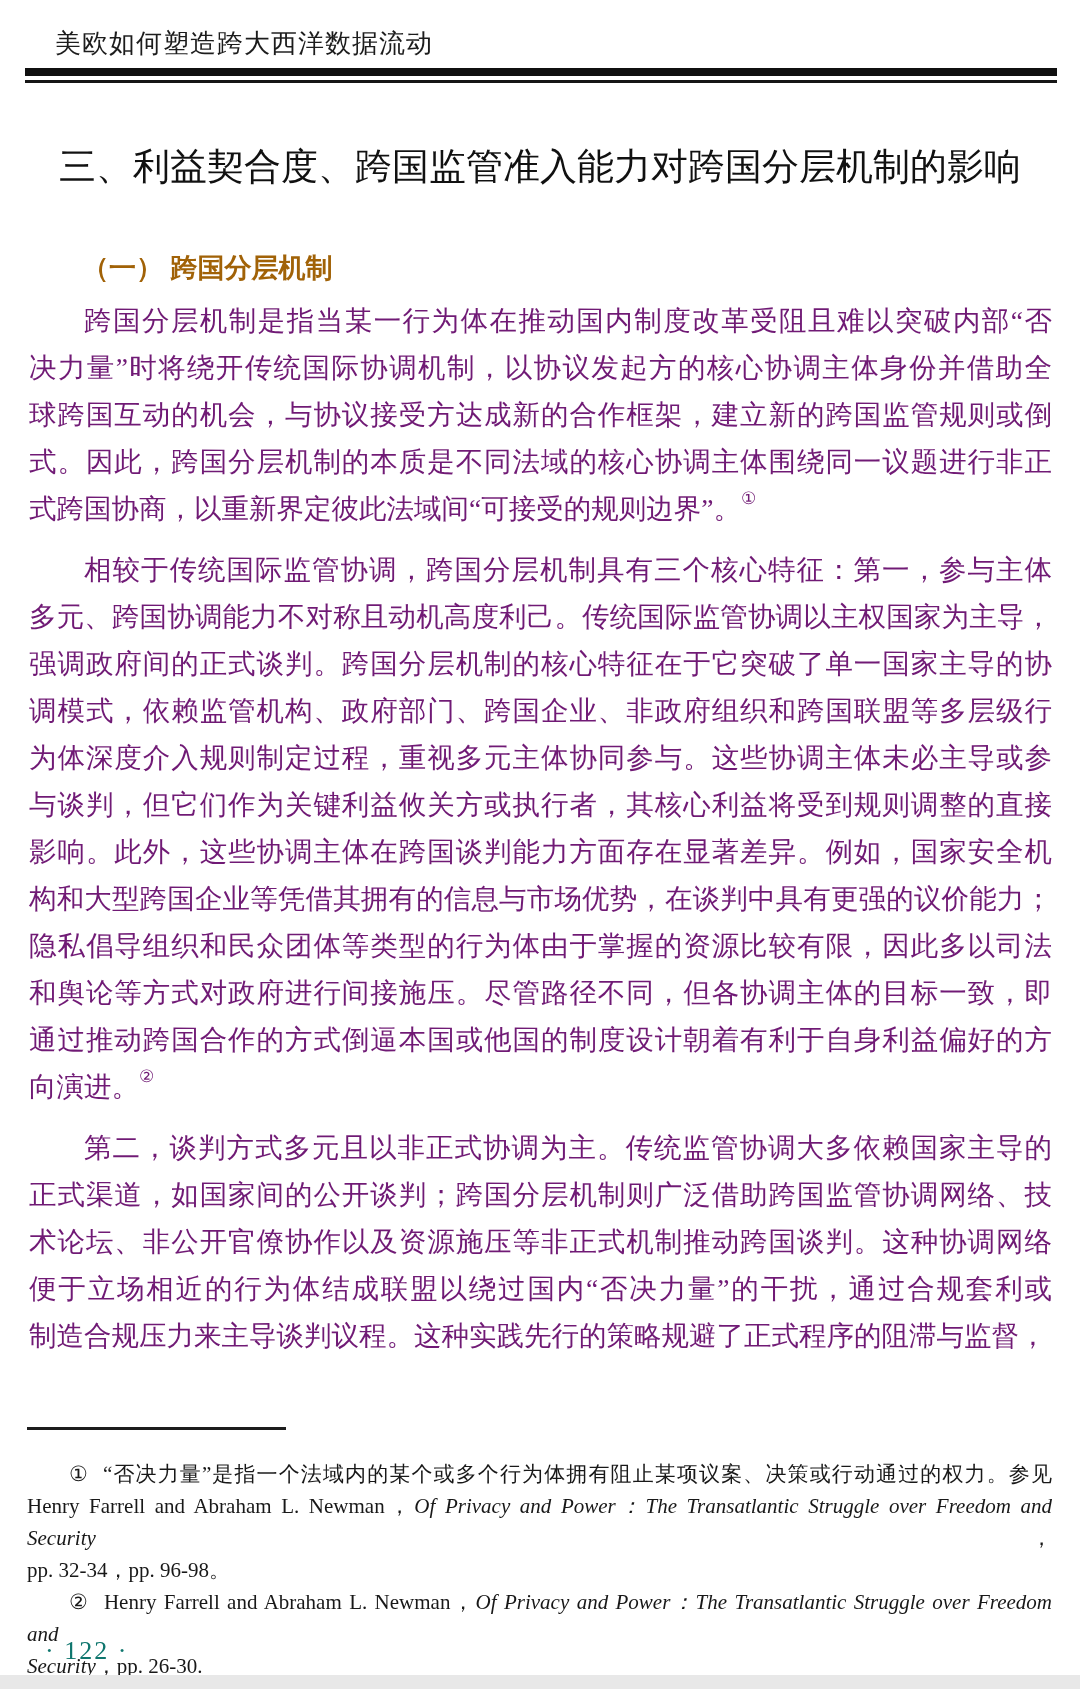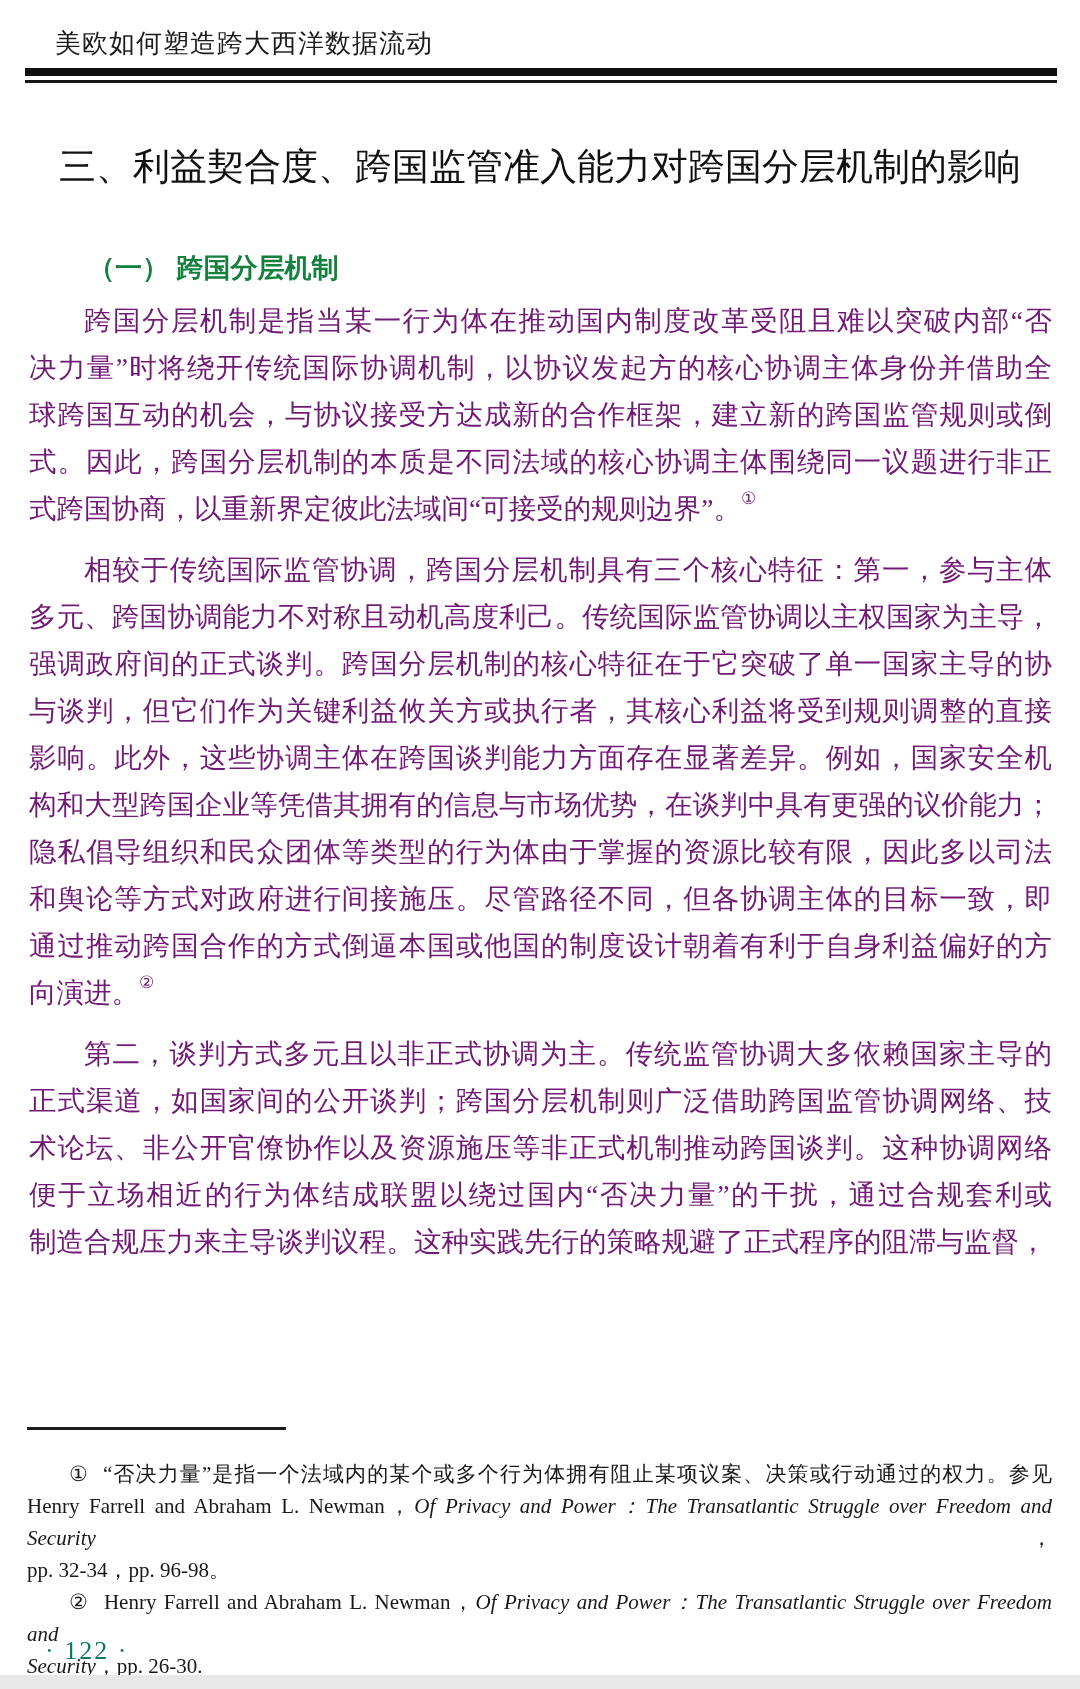--- a/index.html
+++ b/index.html
@@ -52,27 +52,27 @@
     line-height: 42px;
     font-weight: 500;
     letter-spacing: 0px;
     color: #111;
     white-space: nowrap;
   }
 
   
   .subsection {
     position: absolute;
-    left: 88px;
+    left: 82px;
     top: 252px;
     font-size: 27px;
     line-height: 32px;
     font-weight: bold;
     font-family: "Liberation Sans", sans-serif;
-    color: #15803d;
+    color: #a16207;
   }
 
   
   .body-text {
     position: absolute;
     left: 29px;
     top: 297px;
     width: 1023px;
     font-size: 27.5px;
     line-height: 47px;
@@ -150,20 +150,22 @@
       <span class="line indent" style="display:block">跨国分层机制是指当某一行为体在推动国内制度改革受阻且难以突破内部“否</span>
       <span class="line" style="display:block">决力量”时将绕开传统国际协调机制，以协议发起方的核心协调主体身份并借助全</span>
       <span class="line" style="display:block">球跨国互动的机会，与协议接受方达成新的合作框架，建立新的跨国监管规则或倒</span>
       <span class="line" style="display:block">式。因此，跨国分层机制的本质是不同法域的核心协调主体围绕同一议题进行非正</span>
       <span class="line last" style="display:block"><span>式跨国协商，以重新界定彼此法域间“可接受的规则边界”。</span><sup class="fn-ref">①</sup></span>
     </p>
     <p>
       <span class="line indent" style="display:block">相较于传统国际监管协调，跨国分层机制具有三个核心特征：第一，参与主体</span>
       <span class="line" style="display:block">多元、跨国协调能力不对称且动机高度利己。传统国际监管协调以主权国家为主导，</span>
       <span class="line" style="display:block">强调政府间的正式谈判。跨国分层机制的核心特征在于它突破了单一国家主导的协</span>
+      <span class="line" style="display:block">调模式，依赖监管机构、政府部门、跨国企业、非政府组织和跨国联盟等多层级行</span>
+      <span class="line" style="display:block">为体深度介入规则制定过程，重视多元主体协同参与。这些协调主体未必主导或参</span>
       <span class="line" style="display:block">与谈判，但它们作为关键利益攸关方或执行者，其核心利益将受到规则调整的直接</span>
       <span class="line" style="display:block">影响。此外，这些协调主体在跨国谈判能力方面存在显著差异。例如，国家安全机</span>
       <span class="line" style="display:block">构和大型跨国企业等凭借其拥有的信息与市场优势，在谈判中具有更强的议价能力；</span>
       <span class="line" style="display:block">隐私倡导组织和民众团体等类型的行为体由于掌握的资源比较有限，因此多以司法</span>
       <span class="line" style="display:block">和舆论等方式对政府进行间接施压。尽管路径不同，但各协调主体的目标一致，即</span>
       <span class="line" style="display:block">通过推动跨国合作的方式倒逼本国或他国的制度设计朝着有利于自身利益偏好的方</span>
       <span class="line last" style="display:block"><span>向演进。</span><sup class="fn-ref">②</sup></span>
     </p>
     <p>
       <span class="line indent" style="display:block">第二，谈判方式多元且以非正式协调为主。传统监管协调大多依赖国家主导的</span>

